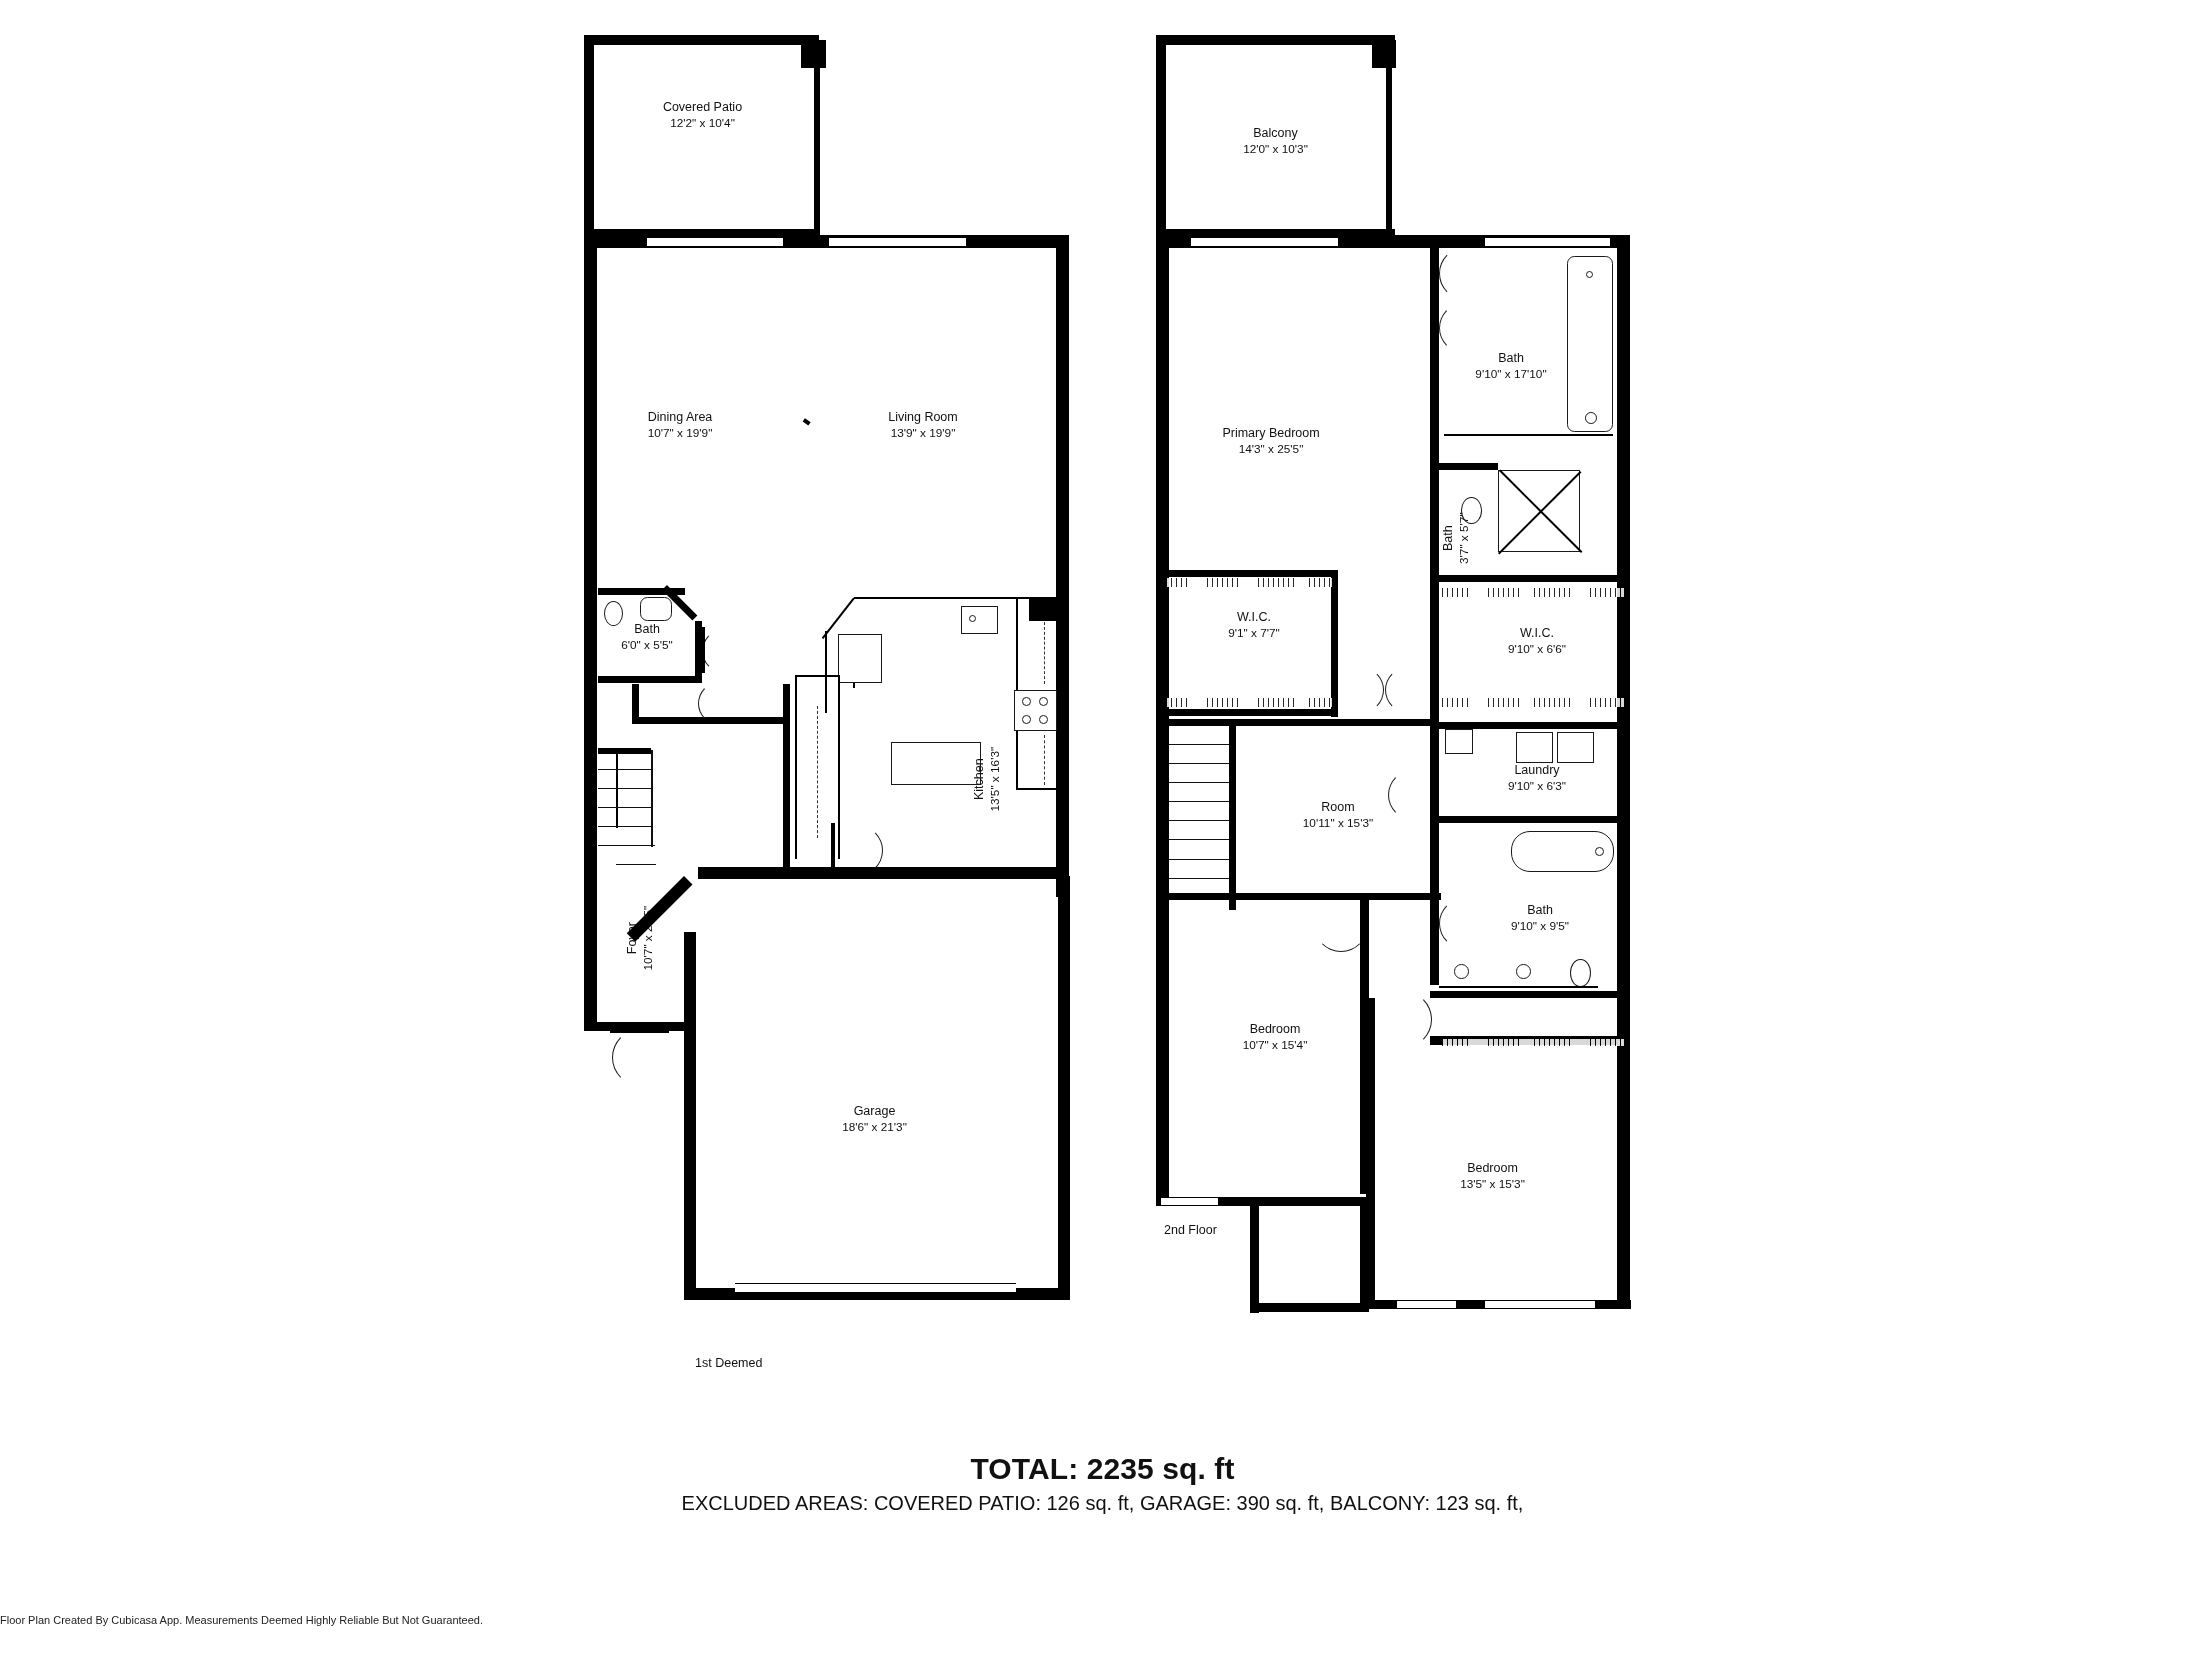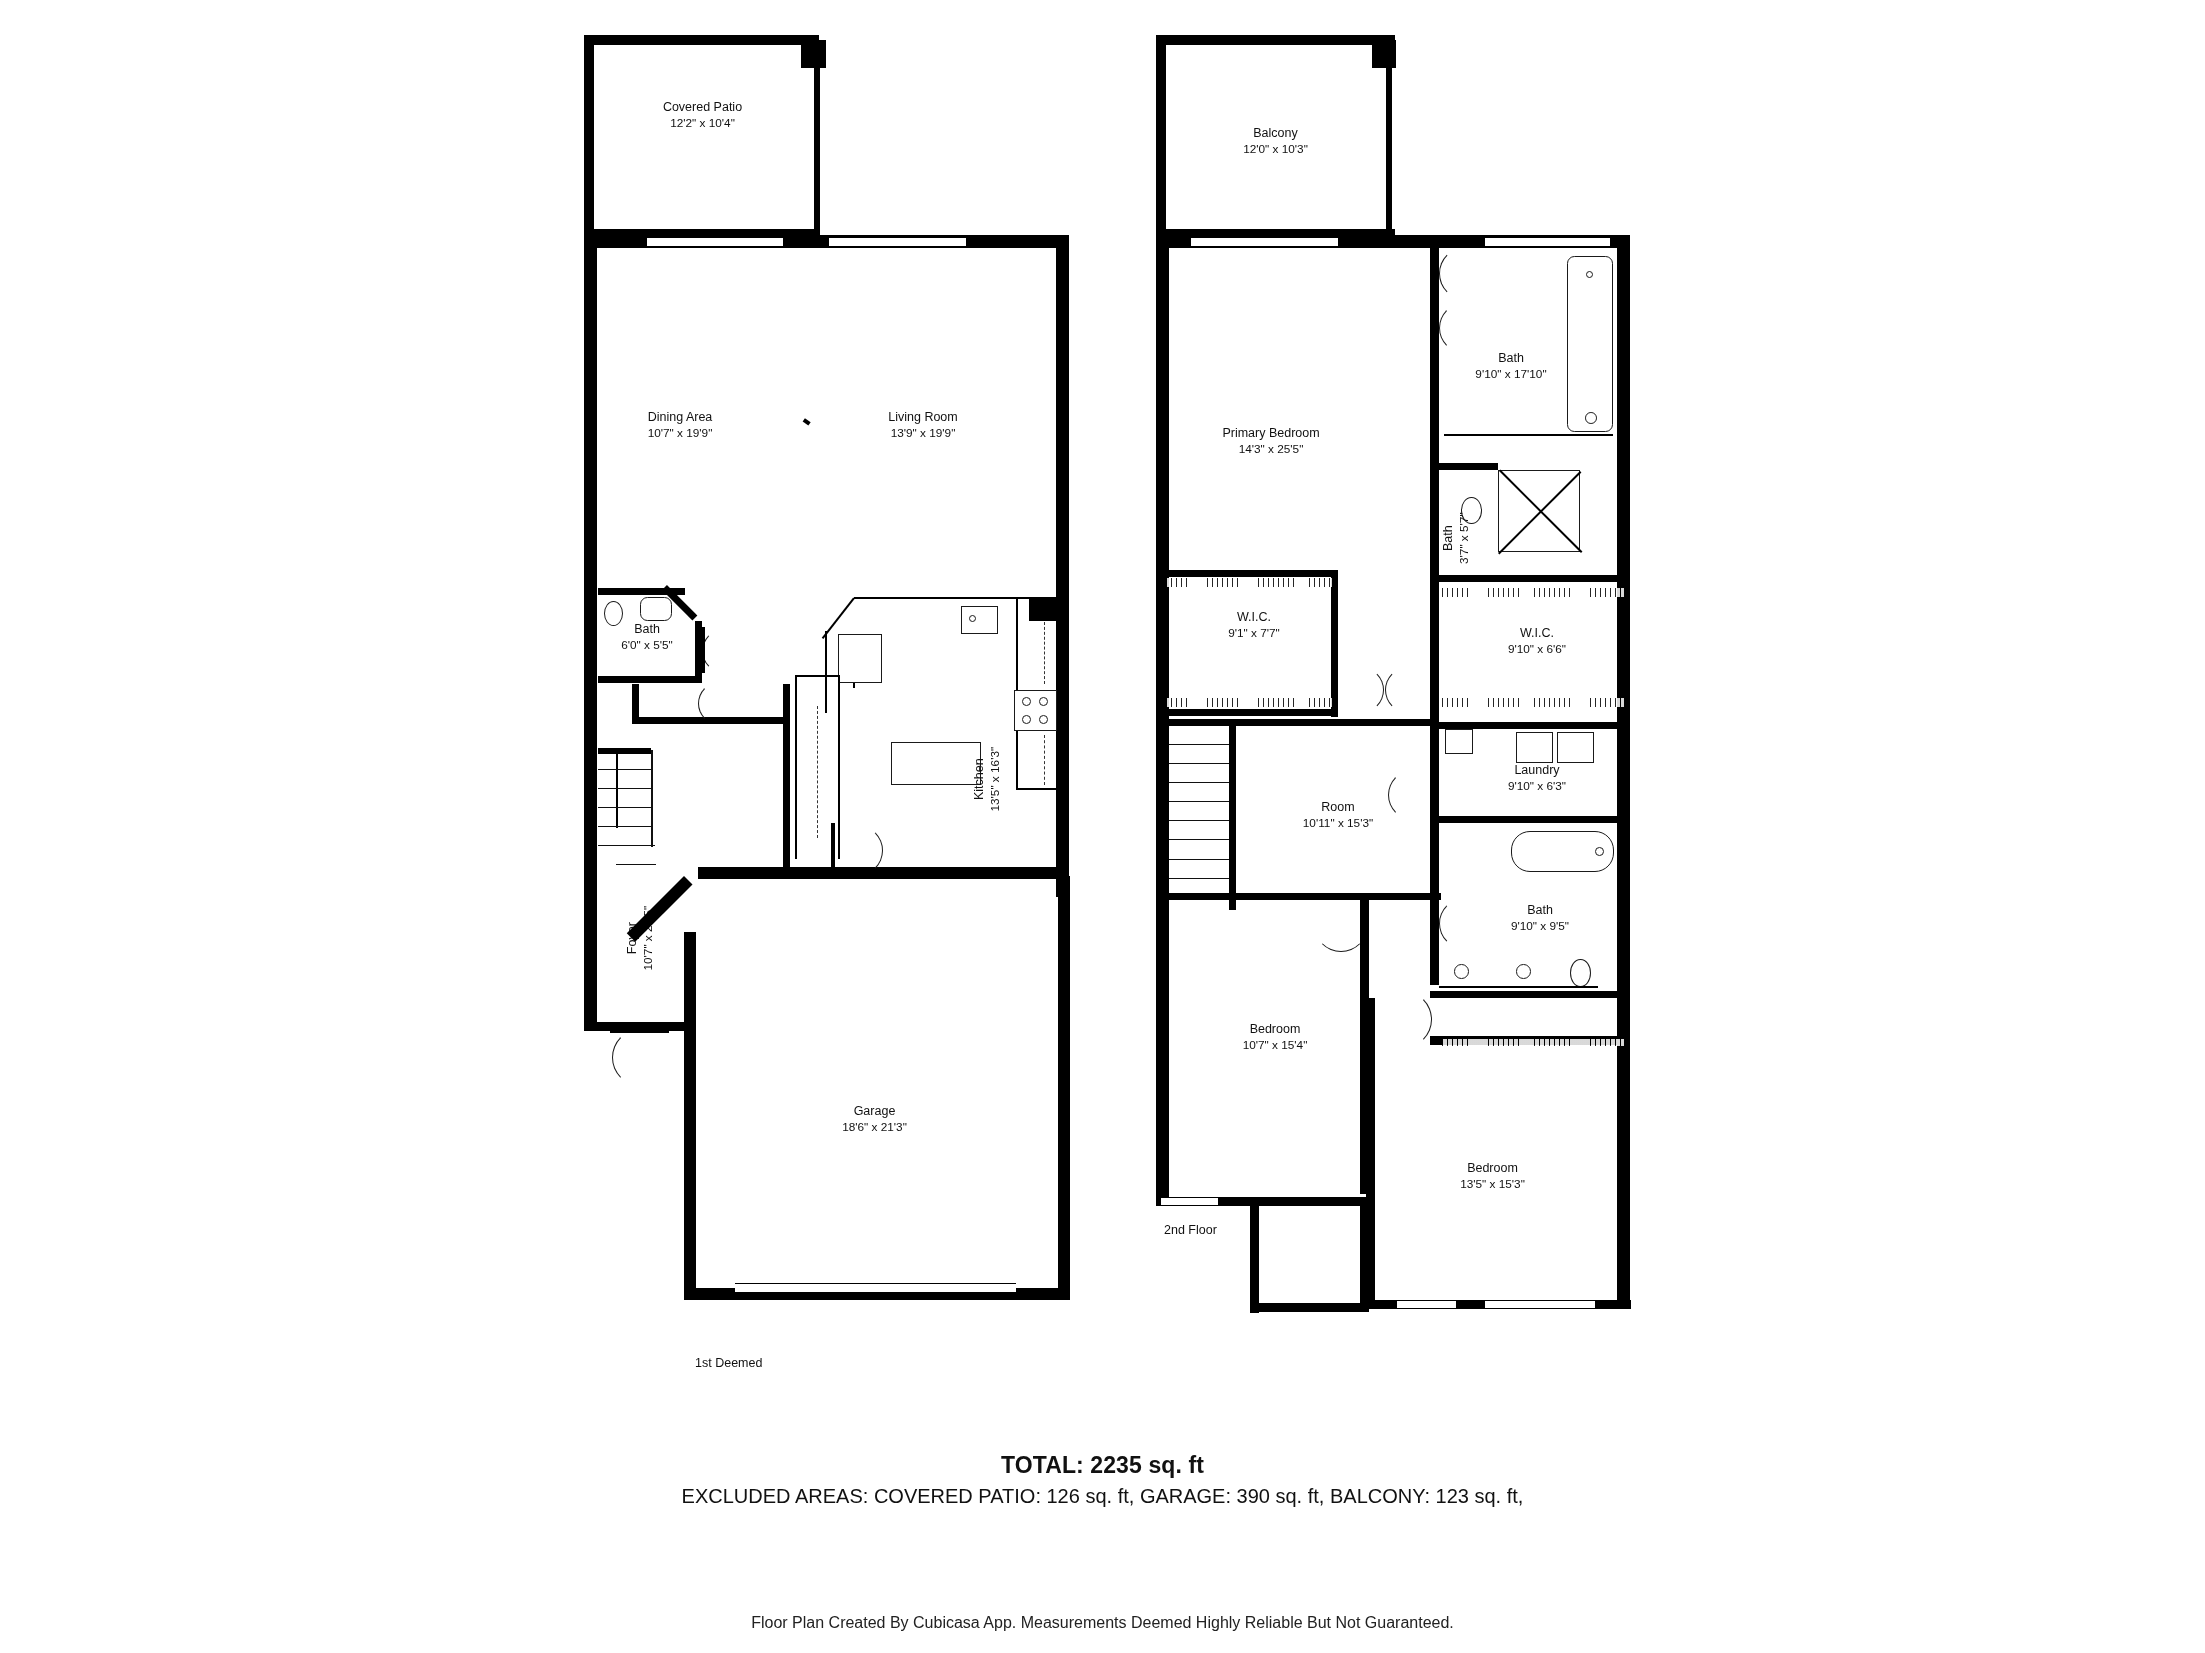--- a/index.html
+++ b/index.html
@@ -102,40 +102,40 @@
     width: 1.2px;
   }
   #summary {
     position: absolute;
     left: 0;
     top: 1452px;
     width: 2205px;
     text-align: center;
   }
   #summary .total {
-    font-size: 23px;
+    font-size: 30px;
     font-weight: bold;
     letter-spacing: 0.1px;
     margin-bottom: 4.4px;
   }
   #summary .line {
     font-size: 20px;
     margin-bottom: 2.9px;
   }
   #summary .excluded {
     font-size: 20px;
     line-height: 1.32;
   }
   #credit {
     position: absolute;
     left: 0;
     top: 1614px;
     width: 2205px;
-    text-align: center;
-    font-size: 16px;
+    text-align: left;
+    font-size: 11px;
     color: #222;
   }
 </style>
 </head>
 <body>
 
 <div id="stage">
 
   <div>
 

